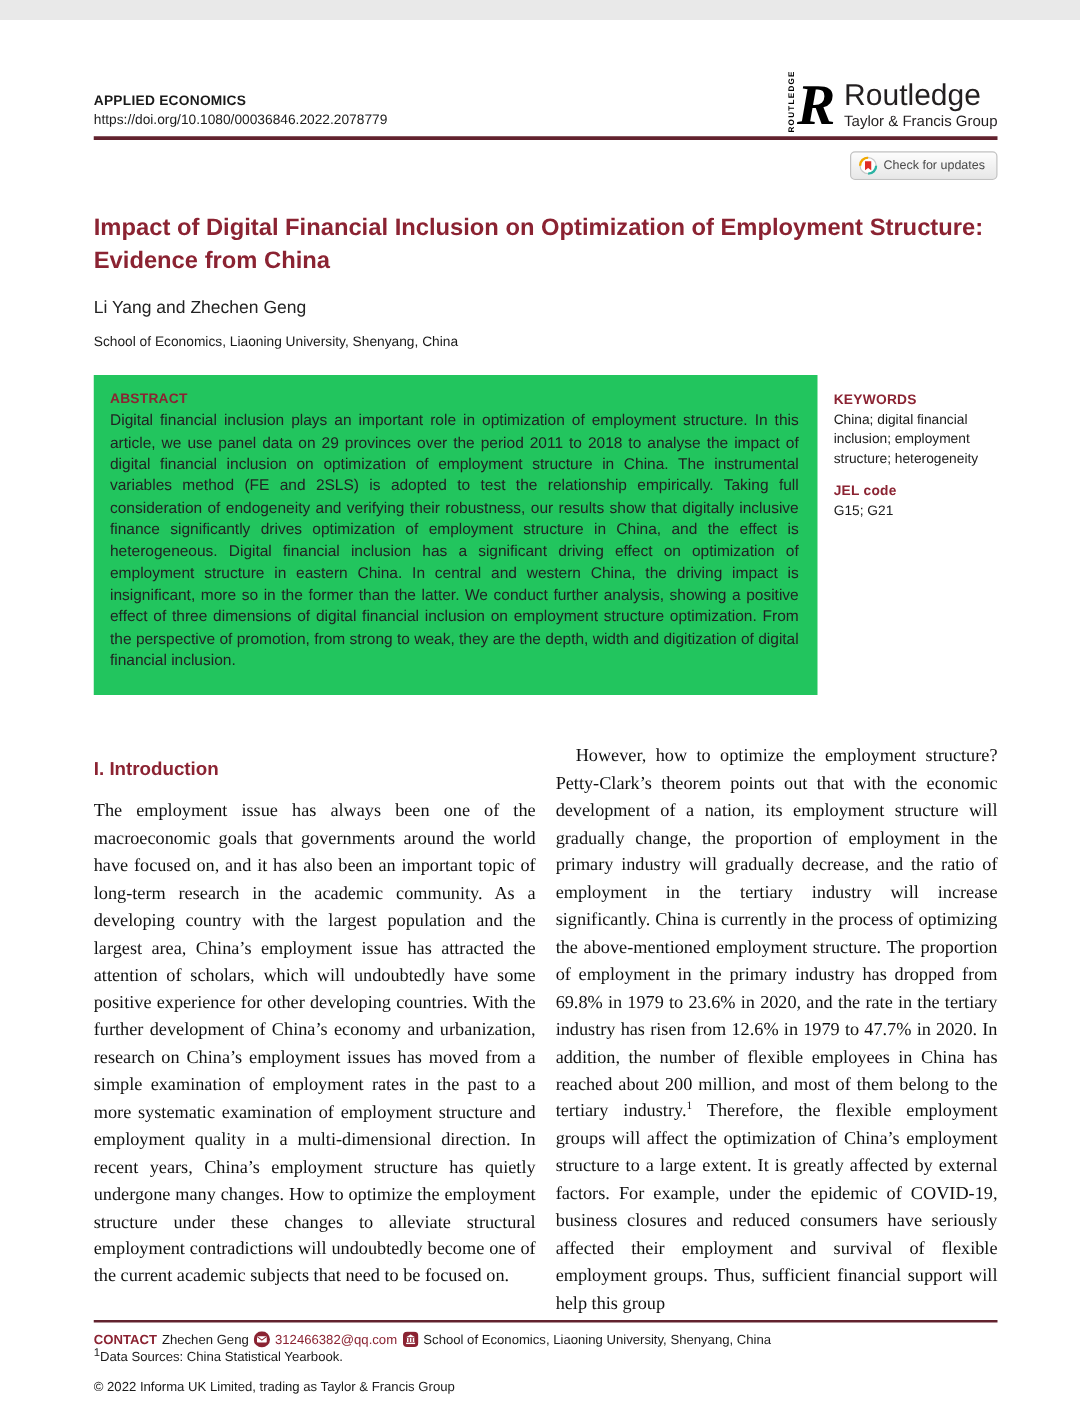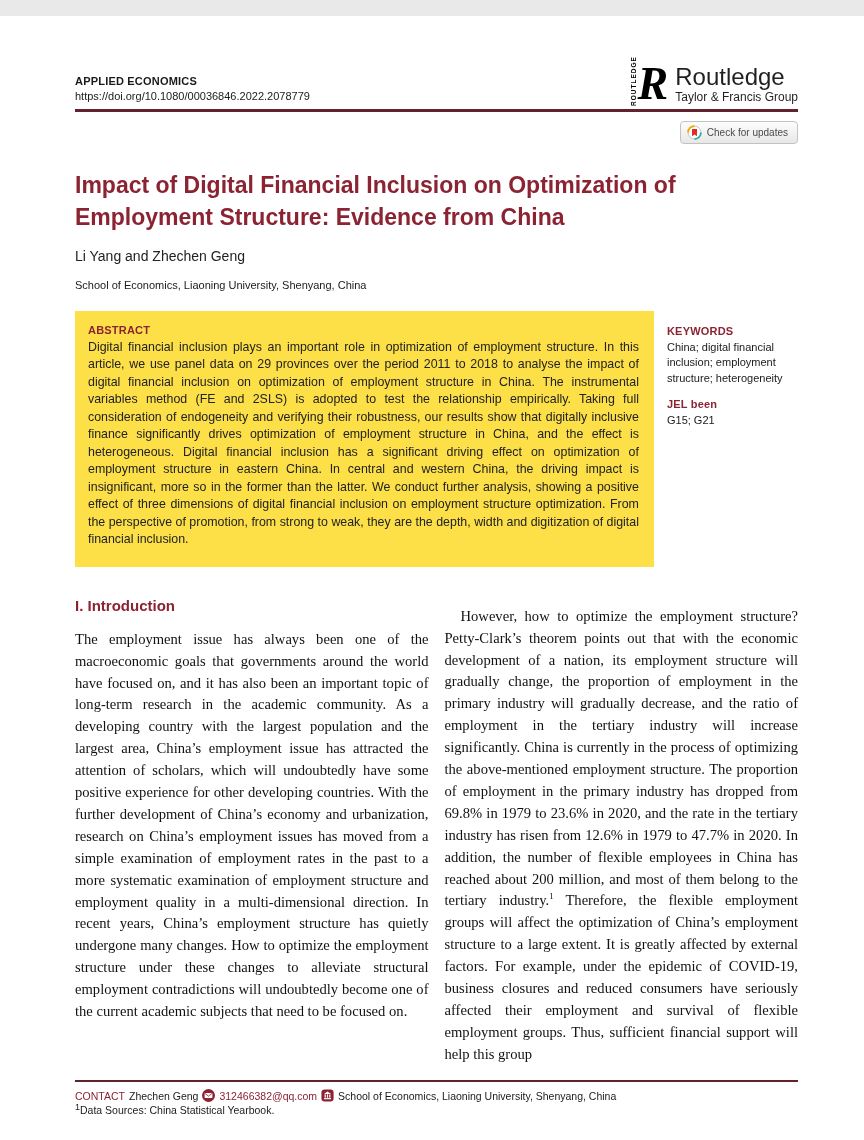--- a/index.html
+++ b/index.html
@@ -38,43 +38,43 @@
     display:inline-flex; align-items:center; gap:5px;
     font-family:"Liberation Sans", sans-serif;
     font-size:10px; color:#4a4a4a;
     background:linear-gradient(#fdfdfd,#e7e7e7);
     border:1px solid #c2c2c2; border-radius:4px;
     padding:3px 9px 3px 6px; cursor:pointer;
   }
   
   .title {
     margin-top:26px;
-    font-size:23px; font-weight:bold; line-height:1.37;
+    font-size:19px; font-weight:bold; line-height:1.37;
     color:#8B2332; max-width:730px;
   }
   .authors { margin-top:15px; font-size:14px; color:#222; }
   .affiliation { margin-top:15px; font-size:11px; color:#1a1a1a; }
   
   .abstract-row { display:flex; margin-top:20px; gap:13px; }
   .abstract-box {
-    width:583px; background:#fde047;
+    width:583px; background:#22c55e;
     padding:13px 15px 18px 13px;
   }
   .abstract-label, .kw-label, .jel-label {
     font-size:11px; font-weight:bold; color:#8B2332; letter-spacing:.2px;
   }
   .abstract-text {
     margin-top:3px; font-size:12.4px; line-height:1.41;
     text-align:justify; color:#222;
   }
   .kw-col { width:132px; padding-top:13px; font-size:11px; line-height:1.38; }
   .kw-text, .jel-text { margin-top:1px; color:#1a1a1a; }
   .jel-label { display:block; margin-top:11px; }
   
-  .body-cols { display:flex; gap:16px; margin-top:30px; }
+  .body-cols { display:flex; gap:16px; margin-top:30px;align-items:center; }
   .col { flex:1 1 0; }
   .section-heading {
     font-size:15px; font-weight:bold; color:#8B2332; margin-bottom:15px;
   }
   .body-par {
     font-family:"Liberation Serif", serif;
     font-size:14.6px; line-height:1.5; text-align:justify; color:#111;
   }
   .col-right { padding-top:9px; }
   .col-right .body-par { text-indent:16px; }
@@ -82,21 +82,21 @@
   
   .footer {
     position:absolute; left:75px; right:66px; bottom:40px;
     background:#fff;
   }
   .footer-rule { height:2.5px; background:#62222e; }
   .contact-line {
     margin-top:7px; font-size:10.5px; color:#1a1a1a;
     display:flex; align-items:center; flex-wrap:wrap; gap:4px;
   }
-  .contact-label { font-weight:normal; color:#8B2332; }
+  .contact-label { font-weight:bold; color:#8B2332; }
   .email-link { color:#8B2332; text-decoration:none; }
   .icon-chip { display:inline-flex; align-items:center; }
   .footnote-line { font-size:10.5px; margin-top:2px; color:#1a1a1a; }
   .copyright { font-size:10.5px; margin-top:12px; color:#1a1a1a; }
 </style>
 </head>
 <body>
 
 <div class="page">
 
@@ -136,21 +136,21 @@
   <div class="affiliation">School of Economics, Liaoning University, Shenyang, China</div>
 
   <div class="abstract-row">
     <div class="abstract-box">
       <div class="abstract-label">ABSTRACT</div>
       <div class="abstract-text">Digital financial inclusion plays an important role in optimization of employment structure. In this article, we use panel data on 29 provinces over the period 2011 to 2018 to analyse the impact of digital financial inclusion on optimization of employment structure in China. The instrumental variables method (FE and 2SLS) is adopted to test the relationship empirically. Taking full consideration of endogeneity and verifying their robustness, our results show that digitally inclusive finance significantly drives optimization of employment structure in China, and the effect is heterogeneous. Digital financial inclusion has a significant driving effect on optimization of employment structure in eastern China. In central and western China, the driving impact is insignificant, more so in the former than the latter. We conduct further analysis, showing a positive effect of three dimensions of digital financial inclusion on employment structure optimization. From the perspective of promotion, from strong to weak, they are the depth, width and digitization of digital financial inclusion.</div>
     </div>
     <div class="kw-col">
       <span class="kw-label">KEYWORDS</span>
       <div class="kw-text">China; digital financial inclusion; employment structure; heterogeneity</div>
-      <span class="jel-label">JEL been</span>
+      <span class="jel-label">JEL code</span>
       <div class="jel-text">G15; G21</div>
     </div>
   </div>
 
   <div class="body-cols">
     <div class="col col-left">
       <div class="section-heading">I. Introduction</div>
       <p class="body-par">The employment issue has always been one of the macroeconomic goals that governments around the world have focused on, and it has also been an important topic of long-term research in the academic community. As a developing country with the largest population and the largest area, China’s employment issue has attracted the attention of scholars, which will undoubtedly have some positive experience for other developing countries. With the further development of China’s economy and urbanization, research on China’s employment issues has moved from a simple examination of employment rates in the past to a more systematic examination of employment structure and employment quality in a multi-dimensional direction. In recent years, China’s employment structure has quietly undergone many changes. How to optimize the employment structure under these changes to alleviate structural employment contradictions will undoubtedly become one of the current academic subjects that need to be focused on.</p>
     </div>
     <div class="col col-right">
@@ -177,15 +177,16 @@
           <path d="M8 3.2 L12.4 6 H3.6 Z" fill="#ffffff"></path>
           <rect x="4.4" y="6.6" width="1.5" height="4" fill="#ffffff"></rect>
           <rect x="7.25" y="6.6" width="1.5" height="4" fill="#ffffff"></rect>
           <rect x="10.1" y="6.6" width="1.5" height="4" fill="#ffffff"></rect>
           <rect x="3.6" y="11.2" width="8.8" height="1.4" fill="#ffffff"></rect>
         </svg>
       </span>
       <span>School of Economics, Liaoning University, Shenyang, China</span>
     </div>
     <div class="footnote-line"><sup>1</sup><span>Data Sources: China Statistical Yearbook.</span></div>
+    <div class="copyright">© 2022 Informa UK Limited, trading as Taylor &amp; Francis Group</div>
   </div>
 
 </div>
 
 </body></html>

